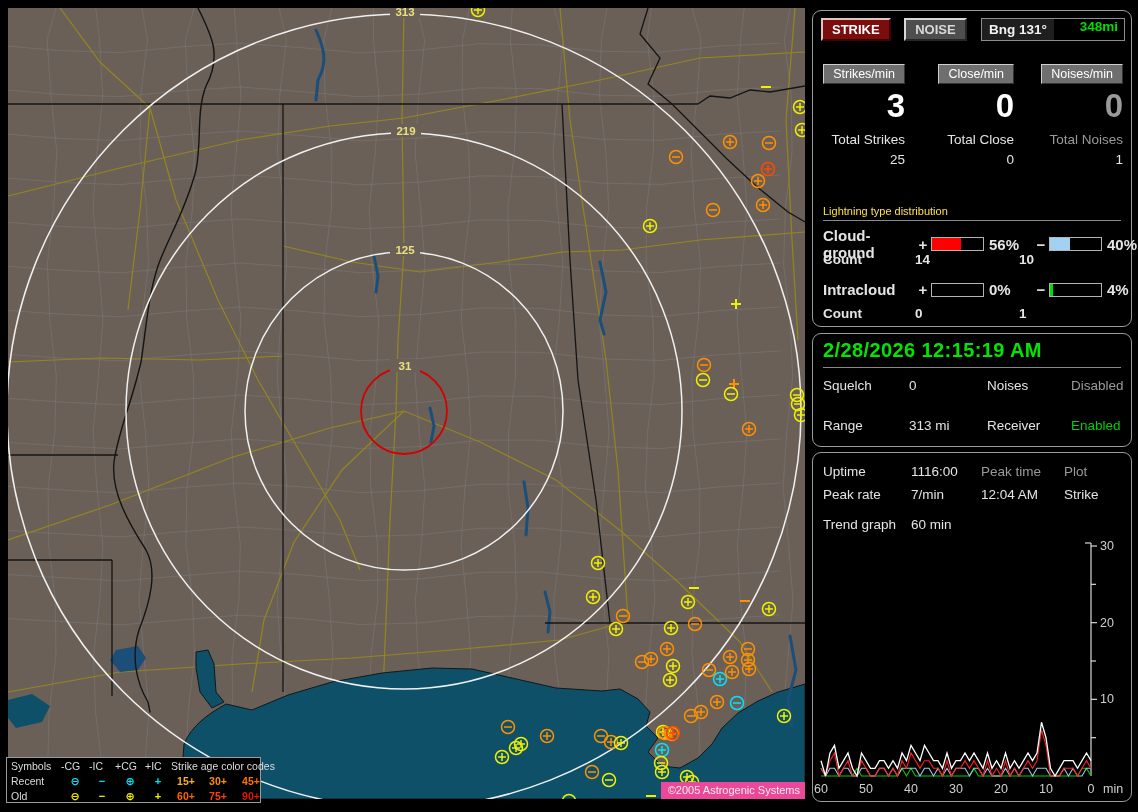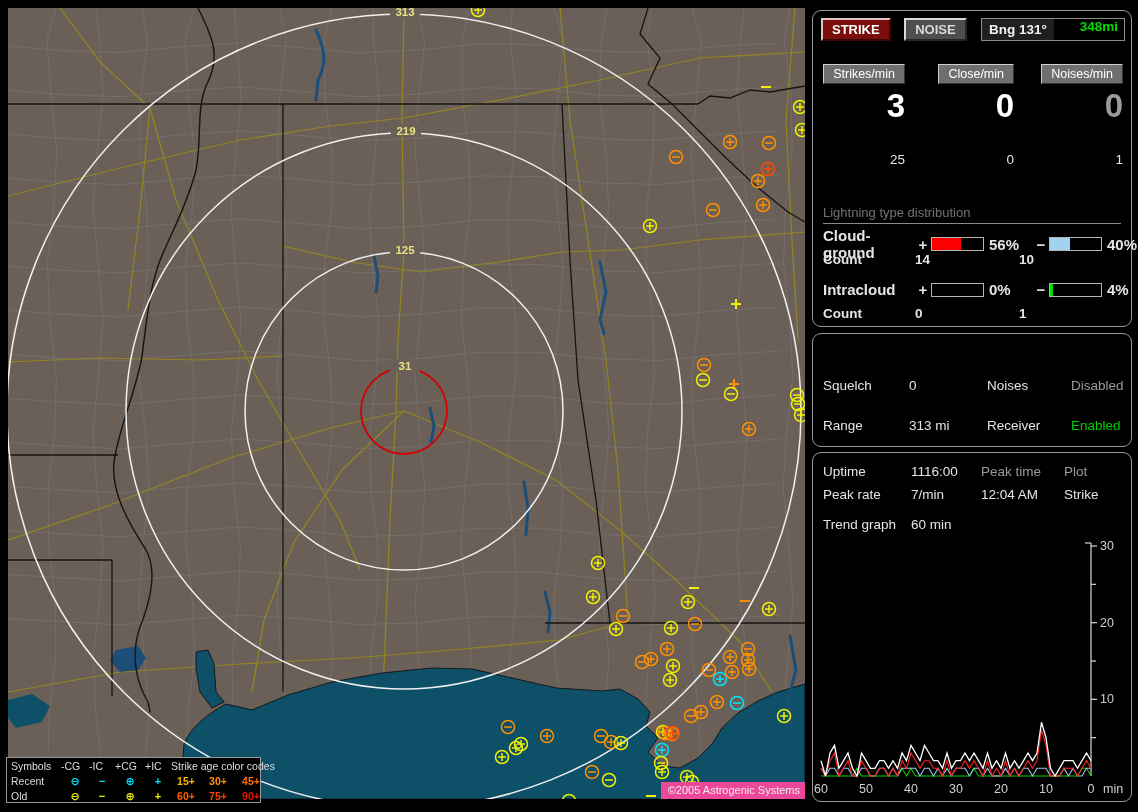--- a/index.html
+++ b/index.html
@@ -46,21 +46,21 @@
   .grid3>span{justify-self:end;text-align:right}
   .chips{top:53px}
   .chip{background:#6f6f6f;color:#fff;font-size:12.5px;padding:2px 9px;
         border:1px solid;border-color:#cfcfcf #333 #333 #cfcfcf}
   .bignums{top:78px}
   .big{font-size:33px;font-weight:bold;line-height:1;color:#fff}
   .totlabels{top:121px;font-size:13.5px}
   .totvals{top:141px;font-size:13.5px}
   .dim{color:#9a9a9a !important}
 
-  .dist-title{position:absolute;left:10px;right:10px;top:194px;color:#737373;font-size:13px;
+  .dist-title{position:absolute;left:10px;right:10px;top:194px;color:#fde047;font-size:11px;
               border-bottom:1px solid #8a8a8a;padding-bottom:3px}
   .drow{position:absolute;left:10px;right:4px;display:grid;
         grid-template-columns:92px 16px 58px 44px 16px 58px 40px;align-items:center;font-size:15px}
   .dlabel{font-weight:bold}
   .sign{font-weight:bold;text-align:center}
   .bar{height:12px;border:1px solid #b4b4b4;background:#000;display:block;margin-right:5px}
   .bar i{display:block;height:100%;width:0}
   .pct{font-weight:bold}
   .crow{position:absolute;left:10px;display:grid;grid-template-columns:92px 104px auto;
         font-size:13.5px;font-weight:bold}
@@ -512,20 +512,25 @@
     <div class="grid3 chips">
       <span><span class="chip">Strikes/min</span></span>
       <span><span class="chip">Close/min</span></span>
       <span><span class="chip">Noises/min</span></span>
     </div>
     <div class="grid3 bignums">
       <span class="big">3</span>
       <span class="big">0</span>
       <span class="big dim">0</span>
     </div>
+    <div class="grid3 totlabels">
+      <span>Total Strikes</span>
+      <span>Total Close</span>
+      <span class="dim">Total Noises</span>
+    </div>
     <div class="grid3 totvals">
       <span>25</span>
       <span>0</span>
       <span>1</span>
     </div>
 
     <div class="dist-title">Lightning type distribution</div>
 
     <div class="drow" style="top:216px">
       <span class="dlabel">Cloud-ground</span>
@@ -560,20 +565,21 @@
       <span class="pct">4%</span>
     </div>
     <div class="crow" style="top:295px">
       <span>Count</span>
       <span>0</span>
       <span>1</span>
     </div>
   </div>
 
   <div class="panel pB">
+    <div class="datetime">2/28/2026 12:15:19 AM</div>
     <div class="rowB" style="top:44px">
       <span>Squelch</span>
       <span>0</span>
       <span>Noises</span>
       <span style="color: rgb(154, 154, 154);">Disabled</span>
     </div>
     <div class="rowB" style="top:84px">
       <span>Range</span>
       <span>313 mi</span>
       <span>Receiver</span>

